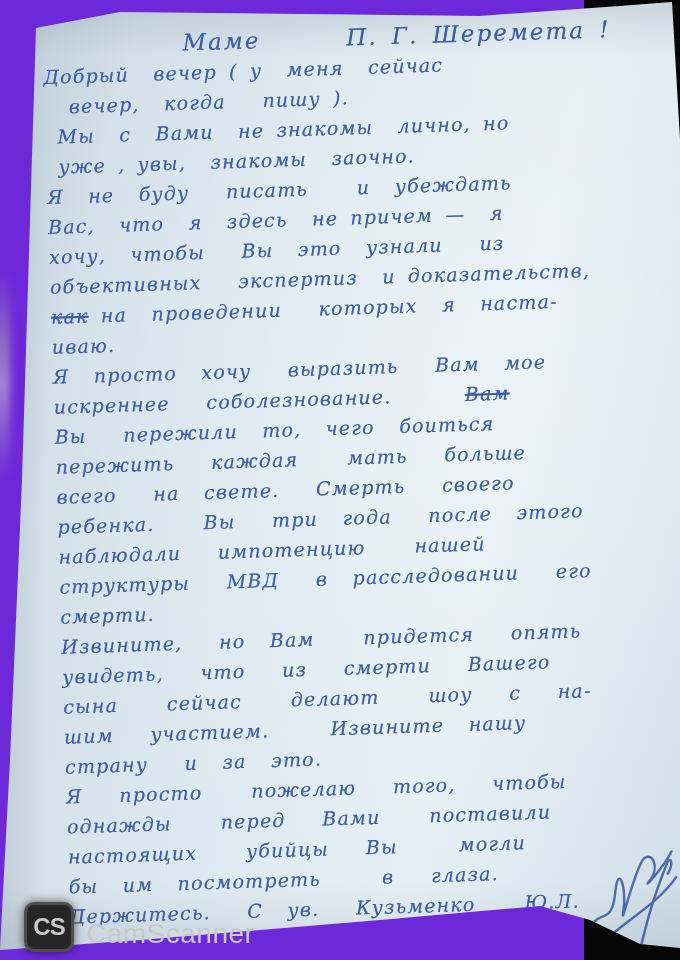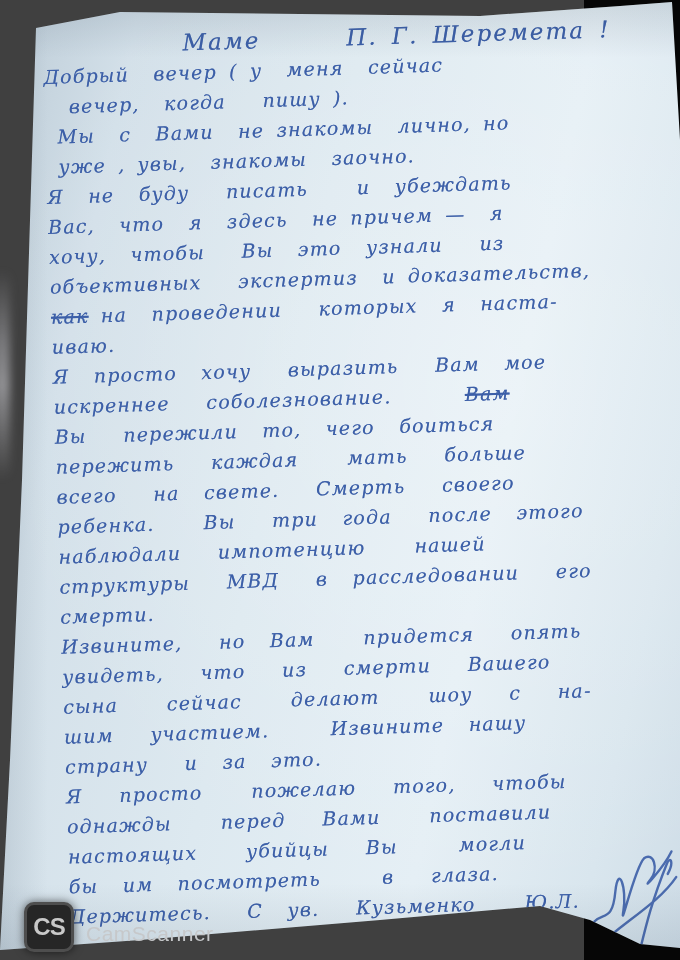--- a/index.html
+++ b/index.html
@@ -5,21 +5,21 @@
   html, body {
     margin: 0; padding: 0;
     width: 680px; height: 960px;
     overflow: hidden;
     background: #060606;
     font-family: "Liberation Sans", sans-serif;
   }
   .photo {
     position: relative;
     width: 584px; height: 960px;
-    background: #404040;
+    background: #6d28d9;
   }
   
   .blur-streak {
     position: absolute;
     left: -6px; top: 270px;
     width: 16px; height: 210px;
     background: linear-gradient(180deg, rgba(120,120,125,0) 0%, rgba(170,170,175,.55) 35%, rgba(200,200,205,.6) 55%, rgba(120,120,125,0) 100%);
     filter: blur(4px);
     border-radius: 8px;
   }
@@ -98,21 +98,21 @@
     align-items: center;
     justify-content: center;
     font-family: "Liberation Sans", sans-serif;
     font-weight: bold;
     font-size: 24px;
     color: #c9c9c9;
     letter-spacing: -1px;
     box-shadow: 0 0 10px rgba(0,0,0,.6);
   }
   .cs-name {
-    font-size: 21px;
+    font-size: 28px;
     color: #c6c8ca;
     letter-spacing: .5px;
     padding-top: 14px;
   }
 </style>
 </head>
 <body>
 
 <div class="photo">
 

